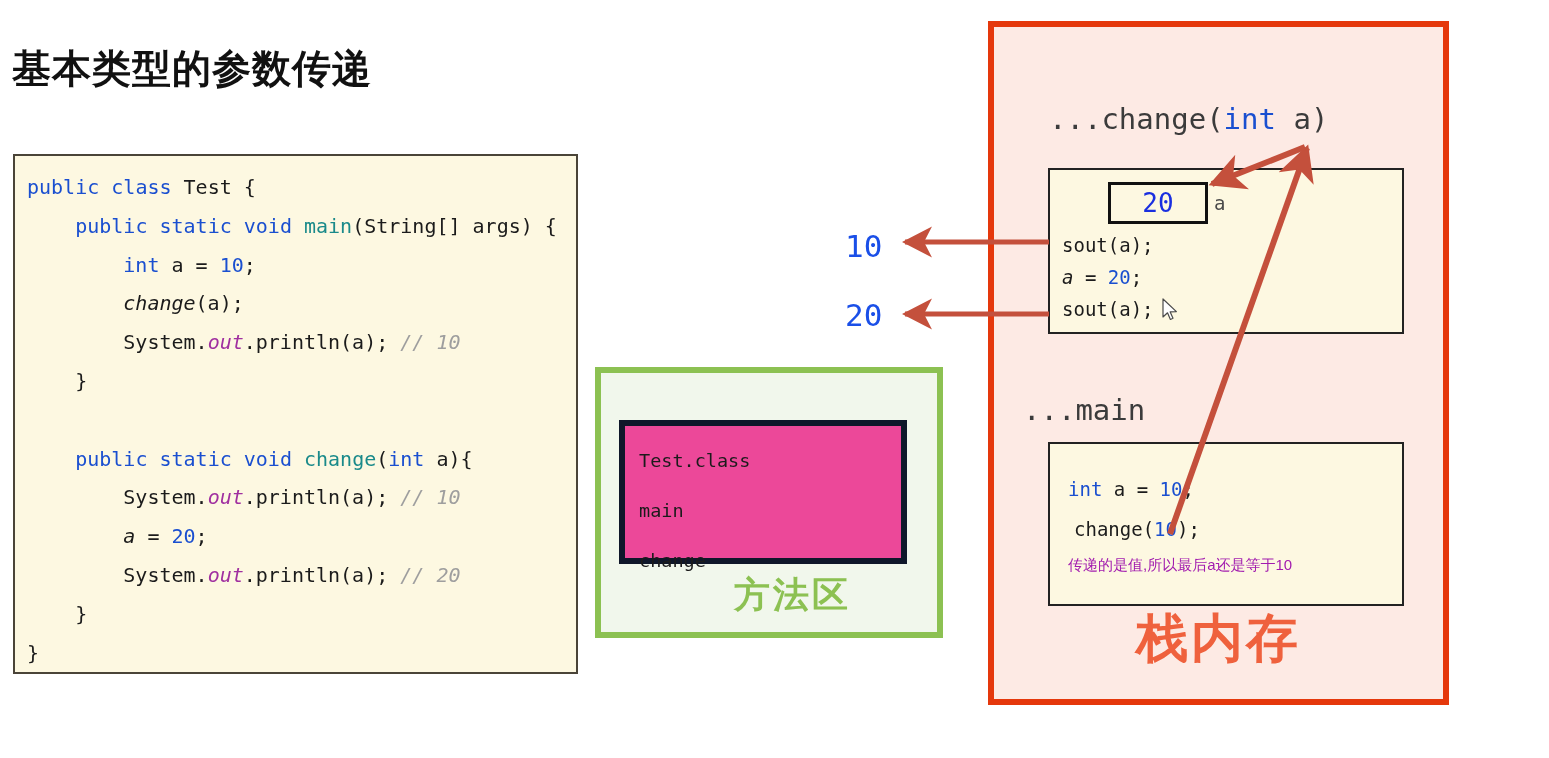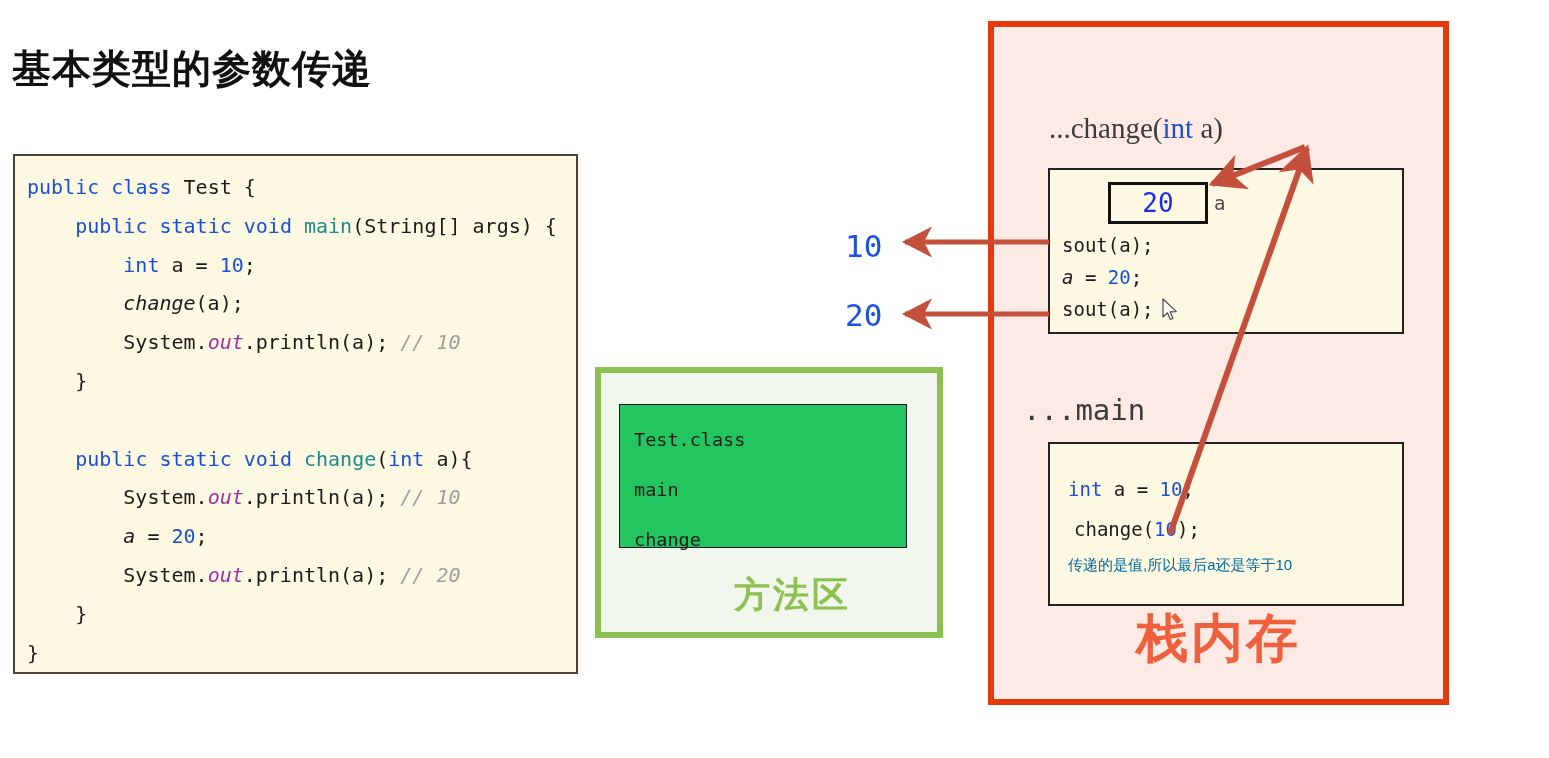--- a/index.html
+++ b/index.html
@@ -61,25 +61,25 @@
     top: 367px;
     width: 348px;
     height: 271px;
     background: #f1f7ec;
     border: 6px solid #8cc152;
     box-sizing: border-box;
   }
   #method-area-box {
     position: absolute;
     left: 18px;
-    top: 31px;
+    top: 47px;
     width: 288px;
     height: 144px;
-    background: #22c55e;
-    border: 1px solid #0f172a;
+    background: #ec4899;
+    border: 6px solid #0f172a;
     box-sizing: border-box;
     padding: 10px 0 0 14px;
   }
   .ma-line {
     font-family: "DejaVu Sans Mono", "Liberation Mono", monospace;
     font-size: 18.5px;
     line-height: 50px;
     color: #1b1b1b;
     white-space: pre;
   }
@@ -120,21 +120,21 @@
   }
 
   
   .frame-header {
     position: absolute;
     font-family: "DejaVu Sans Mono", "Liberation Mono", monospace;
     font-size: 29px;
     color: #3b3b3b;
     white-space: pre;
   }
-  #change-frame-header { left: 1049px; top: 112px; font-family: Liberation Serif, serif; }
+  #change-frame-header { left: 1049px; top: 102px; }
   #main-frame-header   { left: 1023px; top: 393px; }
 
   
   .frame-box {
     position: absolute;
     background: #fdf8e1;
     border: 2px solid #222222;
     box-sizing: border-box;
   }
   #change-frame-box {
@@ -156,21 +156,21 @@
   #change-line-2 { left: 12px; top: 96px; }
   #change-line-3 { left: 12px; top: 128px; }
 
   #main-line-1 { left: 18px; top: 34px; }
   #main-line-2 { left: 24px; top: 74px; }
   #main-note {
     position: absolute;
     left: 18px; top: 112px;
     font-family: "Liberation Sans", sans-serif;
     font-size: 15px;
-    color: #0369a1;
+    color: #a21caf;
     white-space: nowrap;
   }
 
   
   #change-value-cell {
     position: absolute;
     left: 58px; top: 12px;
     width: 100px; height: 42px;
     background: #fdf8e1;
     border: 3px solid #111111;

